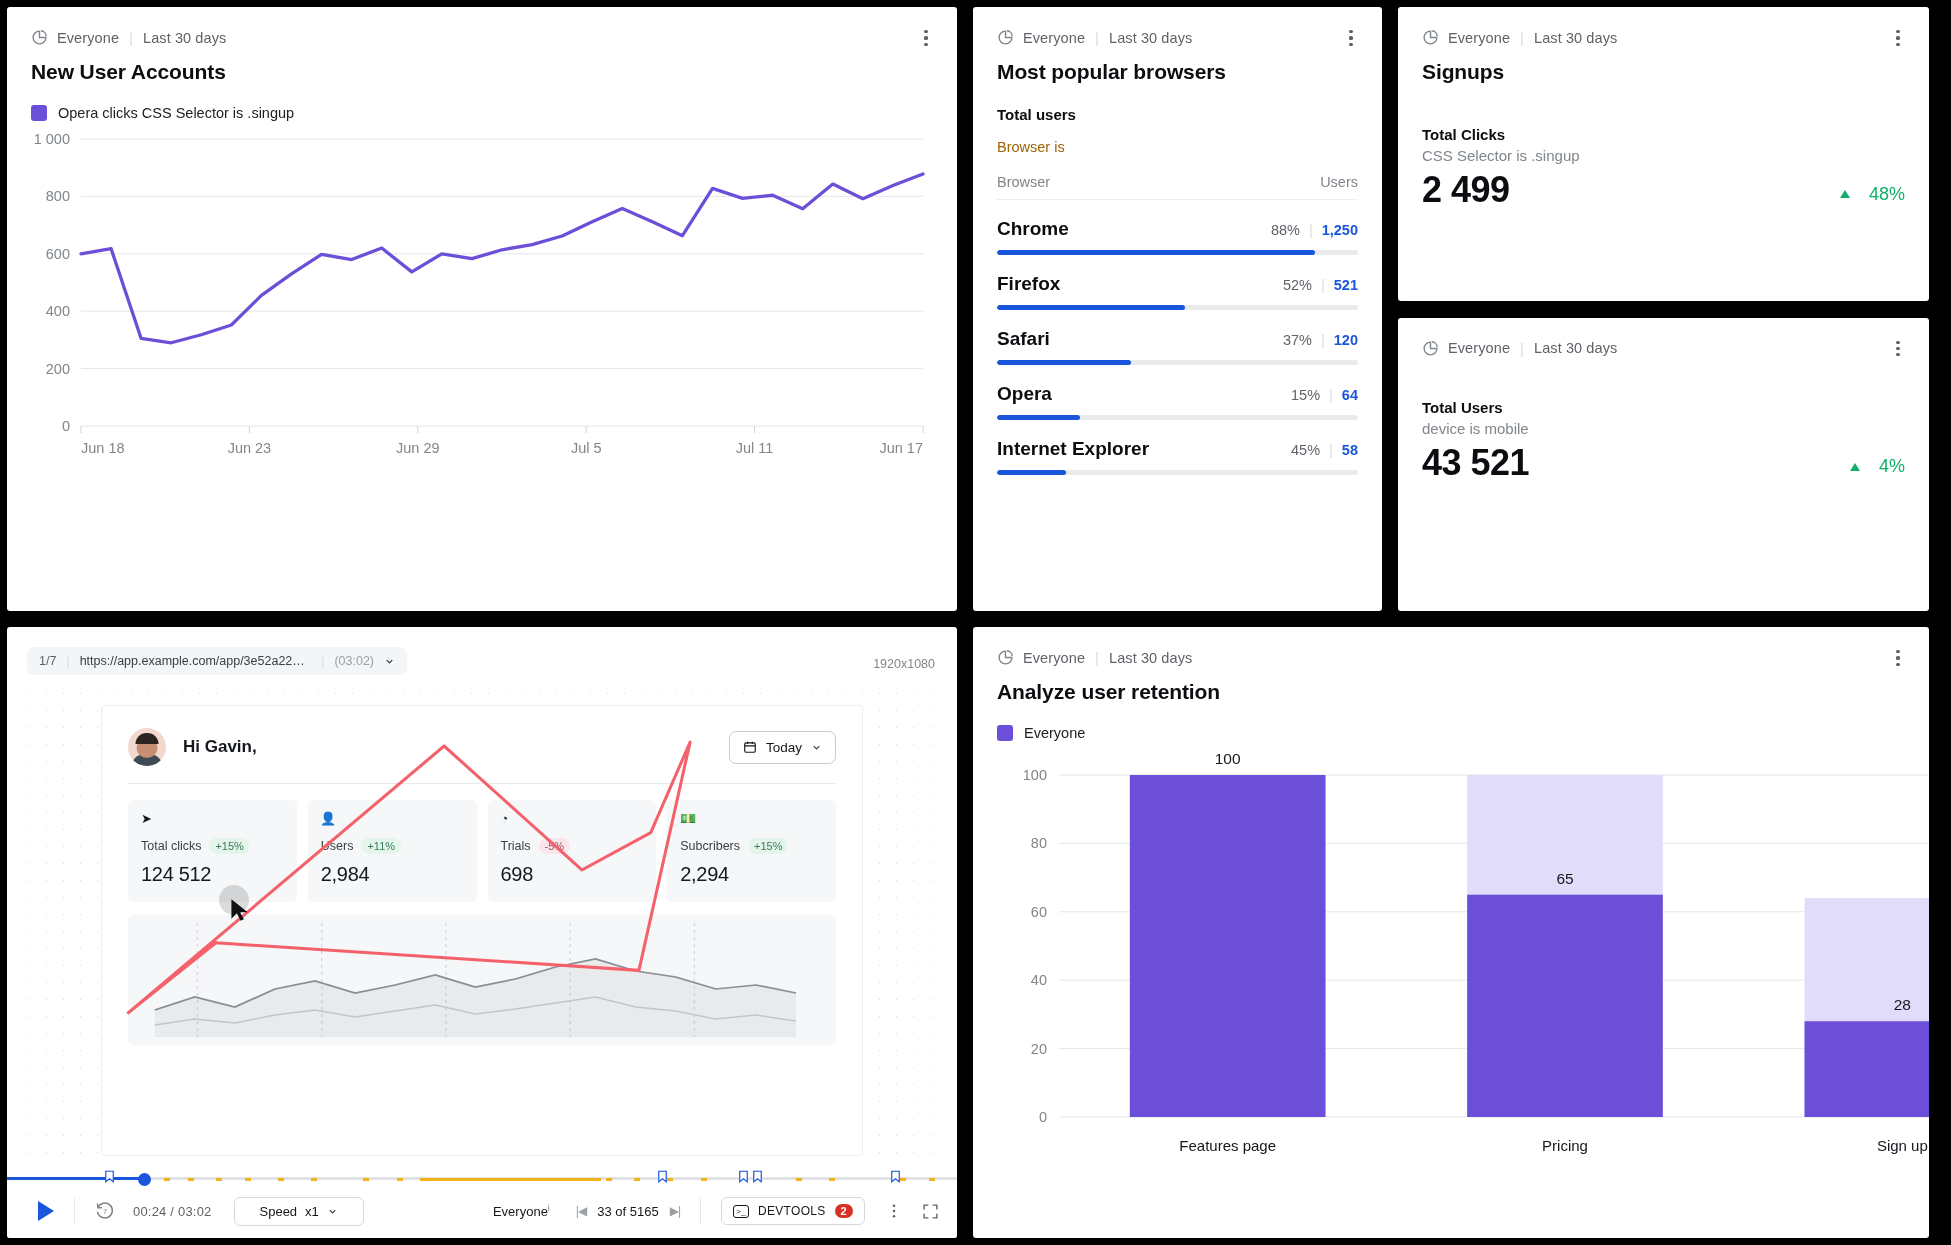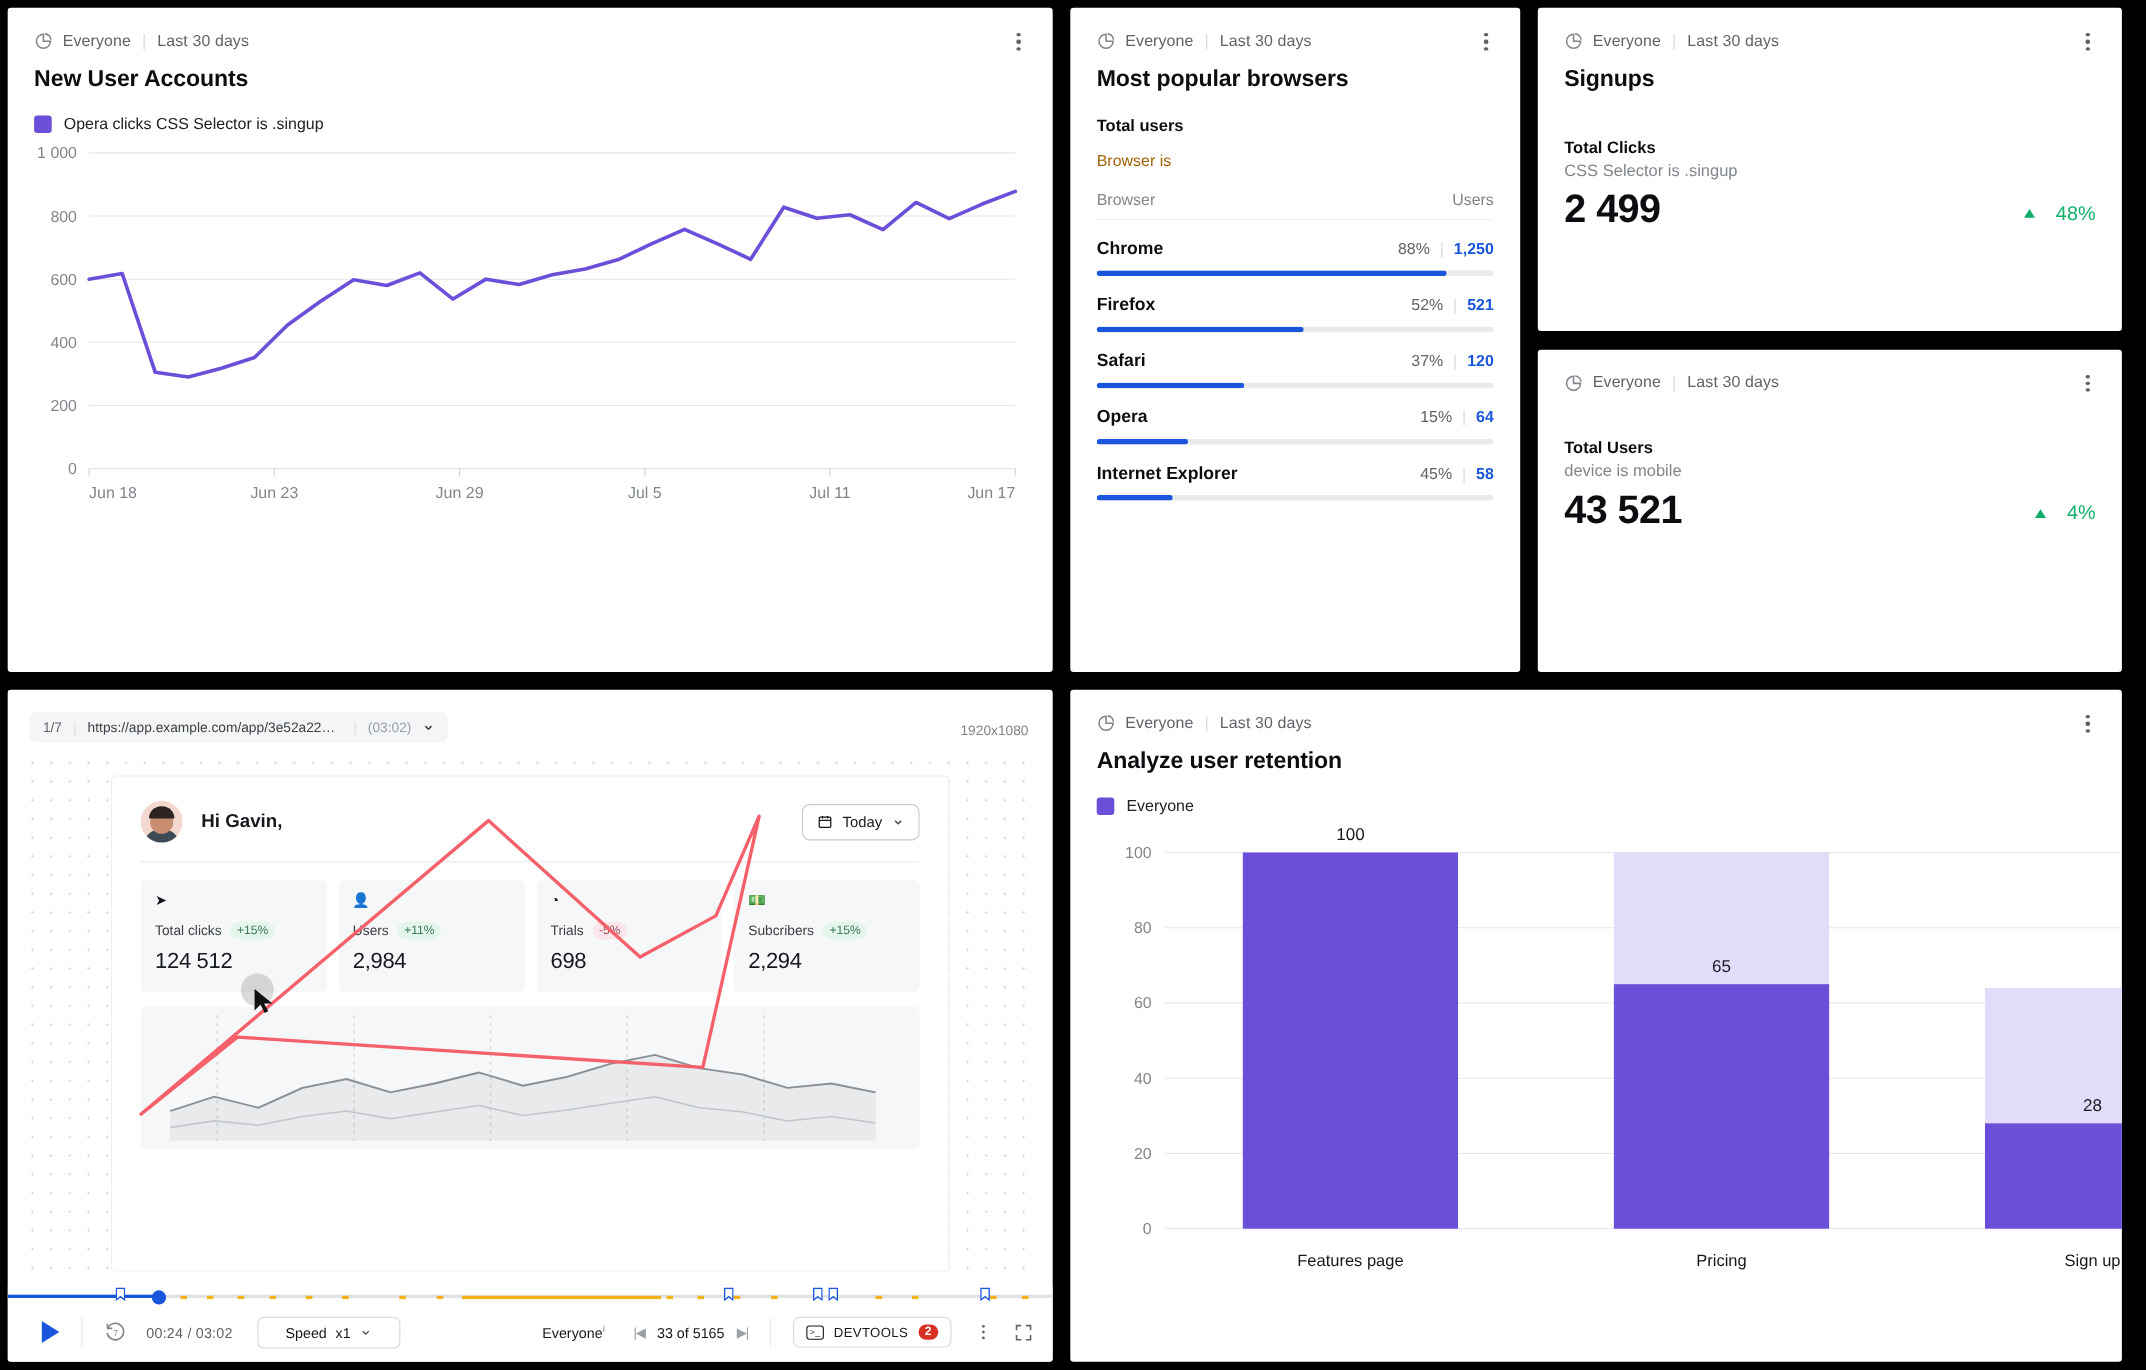--- a/index.html
+++ b/index.html
@@ -61,21 +61,21 @@
   .metric-name { font-size: 15px; font-weight: bold; color: #0b0d10; }
   .metric-sub  { font-size: 14.5px; color: #a16207; margin-top: 16px; }
   .tbl { padding: 0 24px; margin-top: 19px; }
   .tbl-head {
     display: flex; justify-content: space-between;
     font-size: 14.5px; color: #80868b;
     padding-bottom: 9px; border-bottom: 1px solid #eceff1;
   }
   .brow { margin-top: 18px; }
   .brow-top { display: flex; align-items: baseline; justify-content: space-between; }
-  .brow-name { font-size: 16px; font-weight: bold; color: #0b0d10; }
+  .brow-name { font-size: 19px; font-weight: bold; color: #0b0d10; }
   .brow-right { display: flex; align-items: center; gap: 9px; font-size: 14.5px; }
   .brow-pct { color: #5f6368; }
   .brow-sep { color: #dadce0; }
   .brow-users { color: #1a56db; font-weight: bold; }
   .bar-track { height: 5px; border-radius: 3px; background: #e9eaec; margin-top: 10px; overflow: hidden; }
   .bar-fill { height: 100%; border-radius: 3px; background: #1a56db; }
 
   
   .kpi-body { padding: 42px 24px 0 24px; }
   .kpi-label { font-size: 15px; font-weight: bold; color: #0b0d10; }

